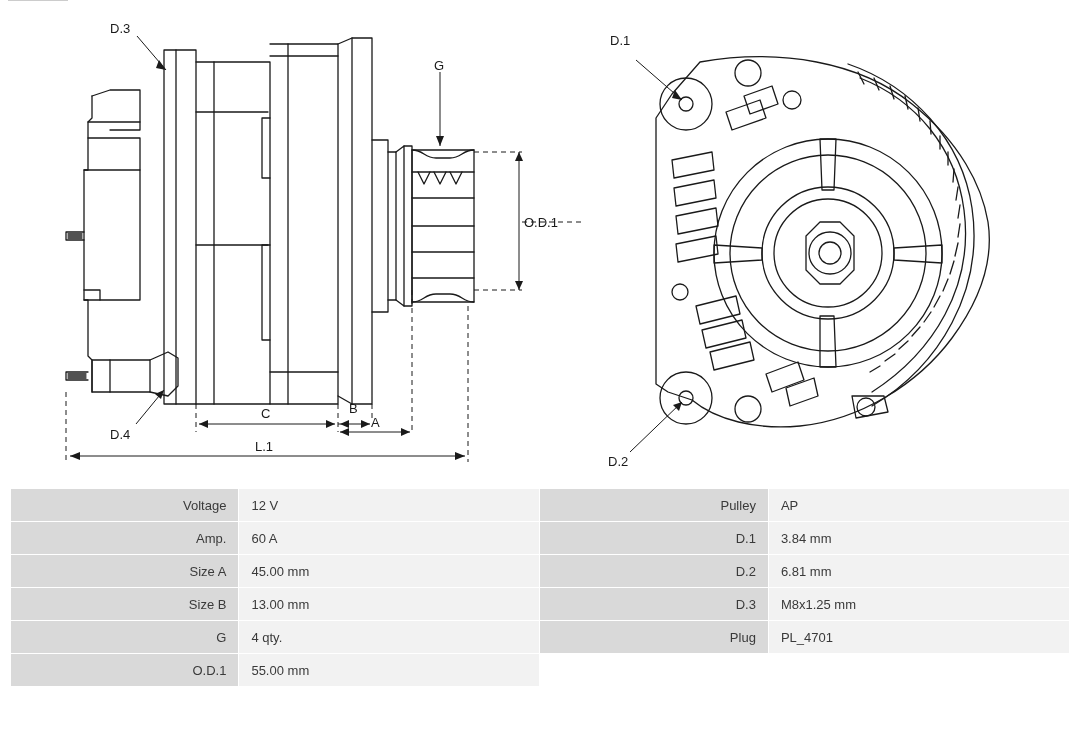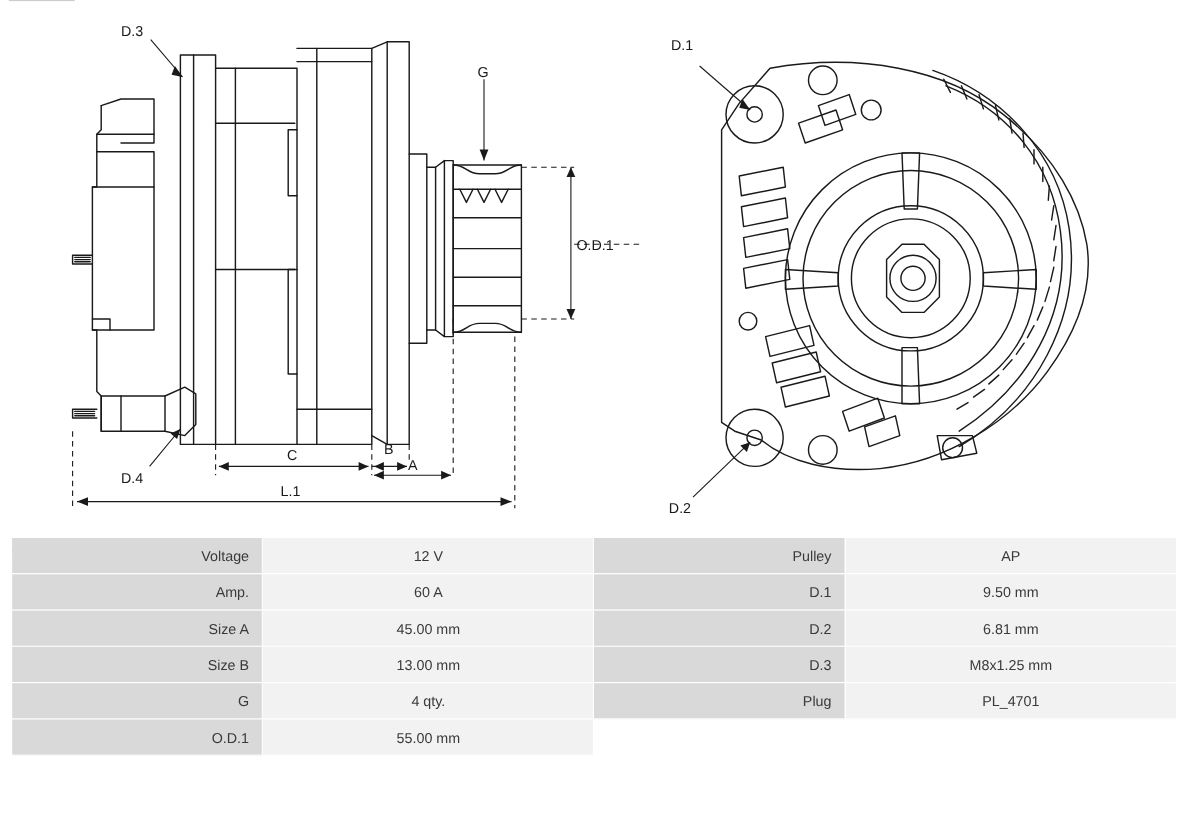--- a/index.html
+++ b/index.html
@@ -51,21 +51,21 @@
     vertical-align: middle;
   }
   #spec-table td.key {
     background: #d9d9d9;
     text-align: right;
     width: 220px;
     color: #3a3a3a;
   }
   #spec-table td.val {
     background: #f2f2f2;
-    text-align: center;
+    text-align: left;
     width: 290px;
     color: #3a3a3a;
   }
   #spec-table td.empty-key,
   #spec-table td.empty-val {
     background: #ffffff;
     border: 1px solid #ffffff;
   }
   .topline {
     position: absolute;
@@ -258,21 +258,21 @@
       <tr>
         <td class="key">Voltage</td>
         <td class="val">12 V</td>
         <td class="key">Pulley</td>
         <td class="val">AP</td>
       </tr>
       <tr>
         <td class="key">Amp.</td>
         <td class="val">60 A</td>
         <td class="key">D.1</td>
-        <td class="val">9.50 mm</td>
+        <td class="val">3.84 mm</td>
       </tr>
       <tr>
         <td class="key">Size A</td>
         <td class="val">45.00 mm</td>
         <td class="key">D.2</td>
         <td class="val">6.81 mm</td>
       </tr>
       <tr>
         <td class="key">Size B</td>
         <td class="val">13.00 mm</td>

